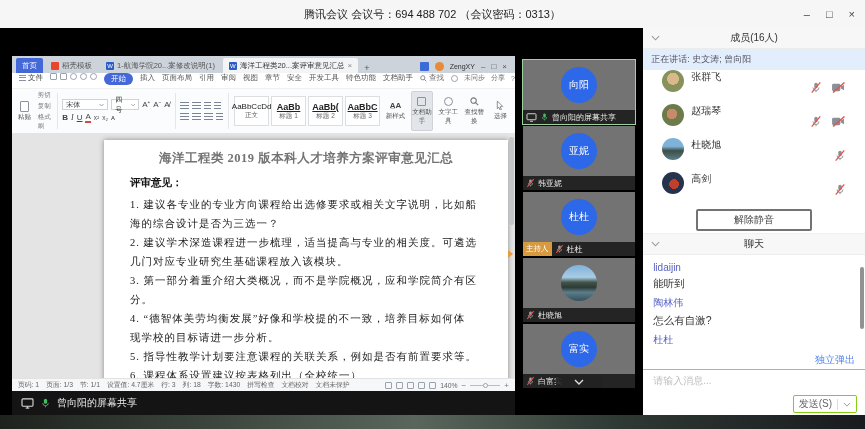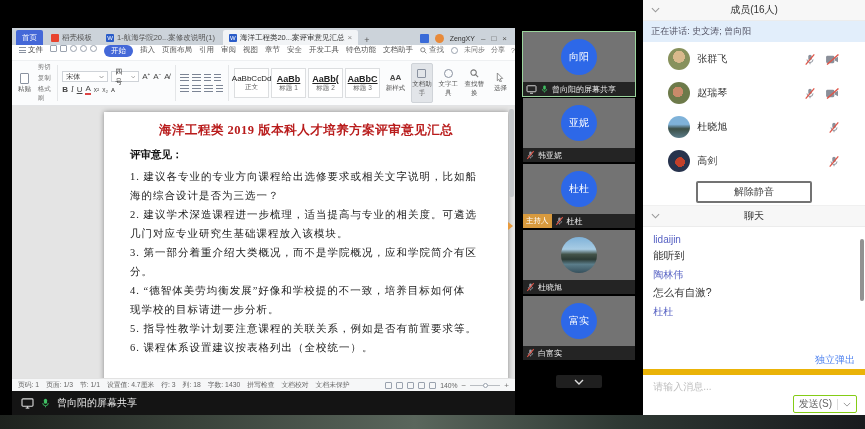--- a/index.html
+++ b/index.html
@@ -67,21 +67,21 @@
   .style-cell { width:35px; height:30px; border:1px solid #dcdee0; background:#fff; display:flex; flex-direction:column; align-items:center; justify-content:center; font-size:6.5px; color:#666; }
   .style-cell .sample { font-size:8px; color:#222; }
   .style-cell.h .sample { font-weight:bold; font-size:9px;text-decoration:underline; }
   .tool-stack { width:30px; display:flex; flex-direction:column; align-items:center; justify-content:center; gap:2px; font-size:6.5px; color:#555; text-align:center; }
   .tool-stack.hl { background:#e2e5e9; border:1px solid #cfd3d8; border-radius:2px; }
   .ts-ico { width:9px; height:9px; border:1px solid #8a92a0; border-radius:1px; }
   .ts-ico.round { border-radius:50%; }
 
   .wps-doc { flex:1; background:#e4e4e4; position:relative; overflow:hidden; }
   .page { position:absolute; left:92px; top:6px; width:404px; min-height:300px; background:#fff; box-shadow:0 0 5px rgba(0,0,0,.4); padding:10px 26px 6px; }
-  .doc-title { font-size:12.5px; font-weight:bold; text-align:center; color:#b91c1c; letter-spacing:.5px; margin-bottom:9px; font-family:"Liberation Serif",serif; }
+  .doc-title { font-size:12.5px; font-weight:bold; text-align:center; color:#737373; letter-spacing:.5px; margin-bottom:9px; font-family:"Liberation Serif",serif; }
   .doc-heading { font-size:10.5px; font-weight:bold; color:#111; margin-bottom:5px; font-family:"Liberation Serif",serif; }
   .doc-line { font-size:10.5px; line-height:19px; color:#1a1a1a; letter-spacing:1px; font-family:"Liberation Serif",serif; white-space:nowrap; overflow:hidden; }
   .doc-scroll { position:absolute; right:1px; top:3px; width:5px; height:88px; background:#c3c6c9; border-radius:2px; }
   .flip-next { position:absolute; right:2px; top:116px; width:0; height:0; border-top:4px solid transparent; border-bottom:4px solid transparent; border-left:5px solid #e89a3c; }
 
   .wps-status { flex:0 0 13px; background:#f6f7f8; border-top:1px solid #e2e2e2; display:flex; align-items:center; gap:7px; padding:0 6px; font-size:6.8px; color:#666; white-space:nowrap; }
   .status-right { margin-left:auto; display:flex; align-items:center; gap:4px; }
   .st-ico { width:7px; height:7px; border:1px solid #9aa2ae; border-radius:1px; }
   .zoom-track { width:30px; height:1px; background:#b9bdc2; position:relative; }
   .zoom-knob { position:absolute; left:13px; top:-2px; width:5px; height:5px; border-radius:50%; background:#fff; border:1px solid #9aa2ae; }
@@ -95,52 +95,60 @@
   .avatar-circle.photo { background:linear-gradient(180deg,#7fb2d9 0%,#a8cce4 34%,#44544a 48%,#2c3b35 62%,#5b7d8a 76%,#36505c 100%); }
   .tile-label { position:absolute; left:0; right:0; bottom:0; height:14px; background:rgba(8,8,8,.74); display:flex; align-items:center; gap:3px; padding:0 3px; font-size:8px; color:#ececec; overflow:hidden; white-space:nowrap; }
   .badge-host { background:#d89a3e; color:#fff; font-size:7.5px; height:14px; display:flex; align-items:center; padding:0 3px; margin-left:-3px; }
   .col-chevron { position:absolute; bottom:27px; left:50%; transform:translateX(-50%); width:46px; height:13px; background:rgba(34,34,34,.9); border-radius:2px; display:flex; align-items:center; justify-content:center; }
 
   
   .panel { width:225px; background:#fff; display:flex; flex-direction:column; min-height:0; }
   .panel-header { flex:0 0 21px; background:#f7f7f7; border-bottom:1px solid #ececec; display:flex; align-items:center; justify-content:center; font-size:10px; color:#333; position:relative; }
   .panel-header .hdr-chev { position:absolute; left:8px; top:7px; }
   .speaking-banner { flex:0 0 21px; background:#e2eefb; display:flex; align-items:center; padding:0 8px; font-size:9px; color:#556; }
-  .member-row { flex:0 0 34px; display:flex; align-items:center; gap:7px; padding:0 25px; }
+  .member-row { flex:0 0 34px; display:flex; gap:7px; padding:0 19px; }
   .m-avatar { width:22px; height:22px; border-radius:50%; flex:0 0 22px; }
   .ma-0 { background:radial-gradient(circle at 50% 40%,#d9b98c 0 34%,#87915c 35% 100%); }
   .ma-1 { background:radial-gradient(circle at 45% 45%,#c98a6a 0 30%,#6d7a4a 31% 100%); }
   .ma-2 { background:linear-gradient(180deg,#7fb2d9 38%,#3c4f46 58%,#5b7d8a); }
   .ma-3 { background:radial-gradient(circle at 55% 55%,#c2402a 0 28%,#27334d 29% 100%); }
   .m-name { font-size:10px; color:#333; flex:1; }
   .m-icons { display:flex; gap:9px; align-items:center; }
   .unmute-wrap { flex:0 0 28px; display:flex; align-items:center; justify-content:center; border-bottom:1px solid #f0f0f0; }
   .unmute-btn { border:2px solid #737373; border-radius:2px; background:#fff; font-size:10px; color:#444; padding:2px 36px; cursor:pointer;text-align:right; }
   .chat-body { flex:1; min-height:0; overflow:hidden; padding:2px 10px 0; position:relative; }
   .msg-sender { font-size:10px; color:#5661c3; margin-top:5px; }
   .msg-text { font-size:10.5px; color:#333; margin-top:4px; }
   .chat-scrollbar { position:absolute; right:1px; top:12px; width:4px; height:62px; background:#4a4a4a; border-radius:2px; opacity:.6; }
   .popout-row { flex:0 0 18px; display:flex; justify-content:flex-end; align-items:center; padding:0 10px; }
   .popout-link { font-size:10px; color:#4e82f0; cursor:pointer; }
-  .input-row { flex:0 0 24px; border-top:6px solid #eab308; display:flex; align-items:center; }
+  .input-row { flex:0 0 24px; border-top:1px solid #eab308; display:flex; align-items:flex-start; }
   .chat-input { border:none; outline:none; width:100%; font-size:10px; color:#333; padding:5px 10px 0; background:transparent; font-family:"Liberation Sans",sans-serif; }
   .chat-input::placeholder { color:#bfbfbf; }
   .send-row { flex:0 0 22px; display:flex; align-items:center; justify-content:flex-end; padding:0 8px; }
   .send-btn { display:flex; align-items:center; gap:5px; border:1px solid #84cc16; border-radius:2px; padding:1px 5px; font-size:10px; color:#666; background:#fff; cursor:pointer; }
   .send-divider { width:1px; height:11px; background:#ddd; }
 
   .bottom-strip { flex:0 0 14px; background:linear-gradient(90deg,#1e221e,#39423a 22%,#5a665c 48%,#2e3833 72%,#191b1e); }
 
   svg { display:block; }
 </style>
 </head>
 <body>
 
 <div class="app">
 
+  <div class="titlebar">
+    <span class="title">腾讯会议 会议号：694 488 702  （会议密码：0313）</span>
+    <div class="win-controls">
+      <span>–</span>
+      <span>□</span>
+      <span>×</span>
+    </div>
+  </div>
 
   <div class="main-row">
 
     <div class="share-col">
       <div class="share-canvas">
         <div class="wps">
 
           <div class="wps-tabbar">
             <div class="tab home">
               <span>首页</span>

